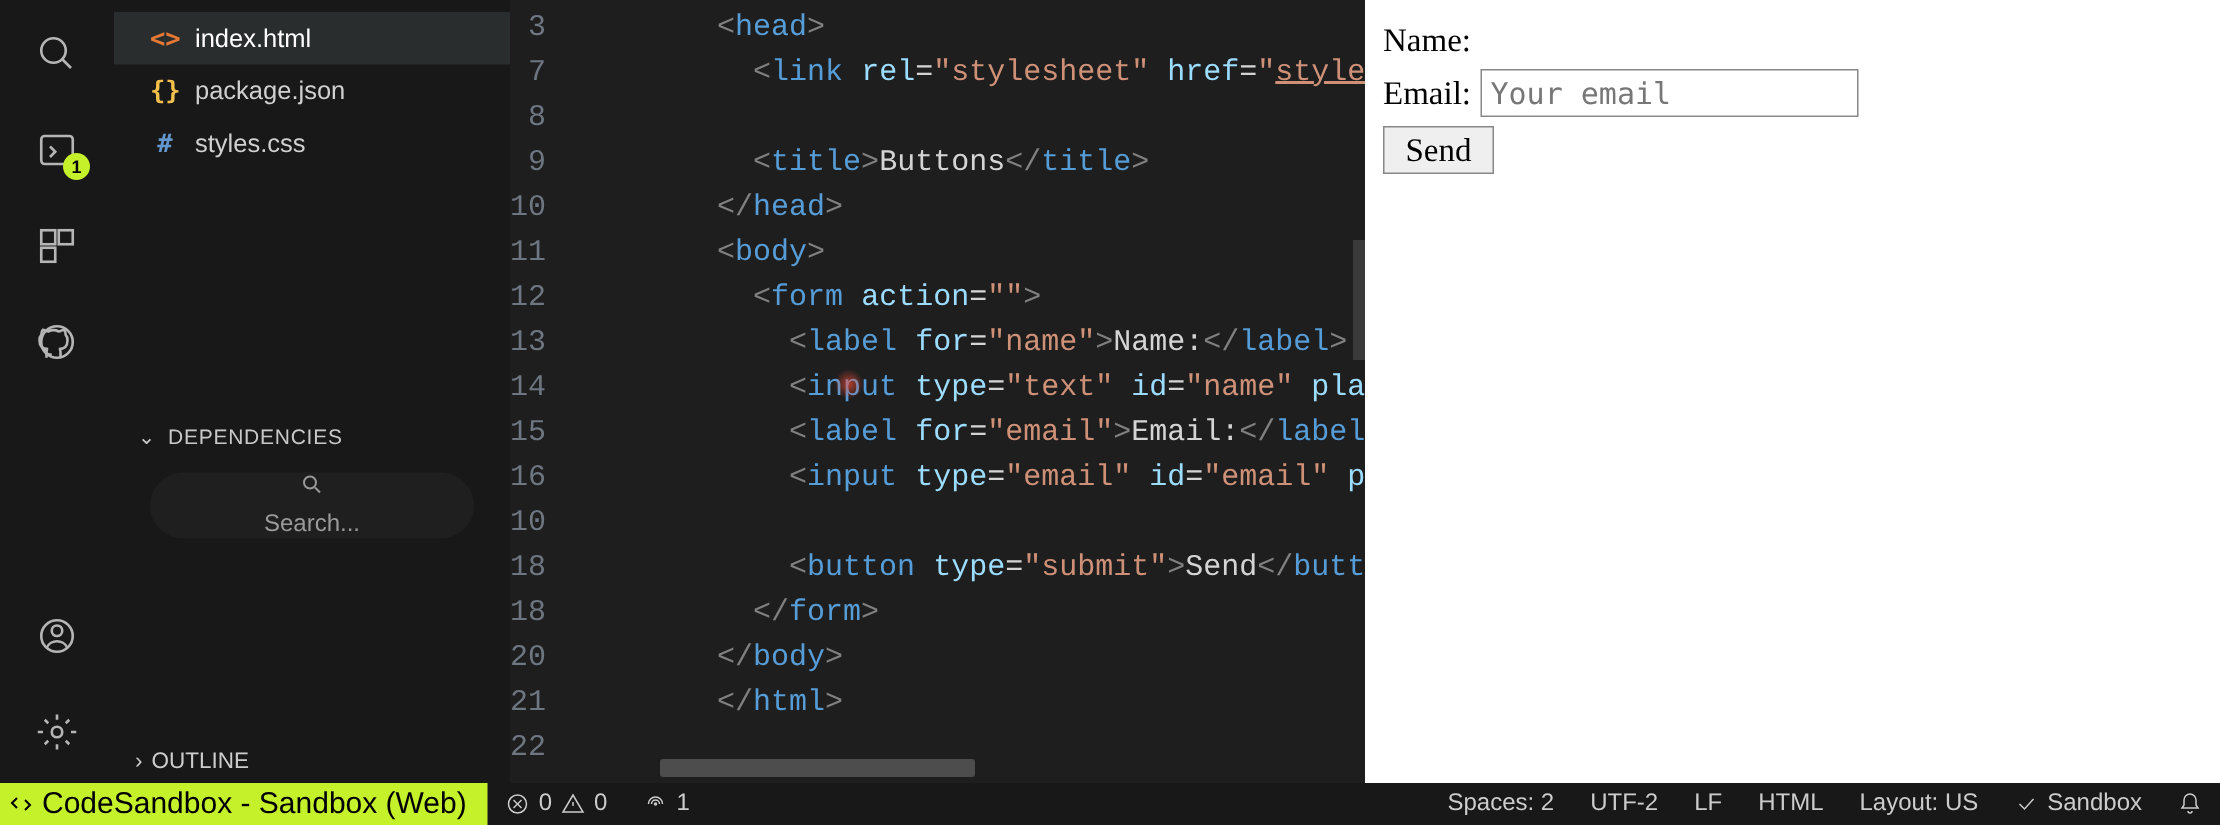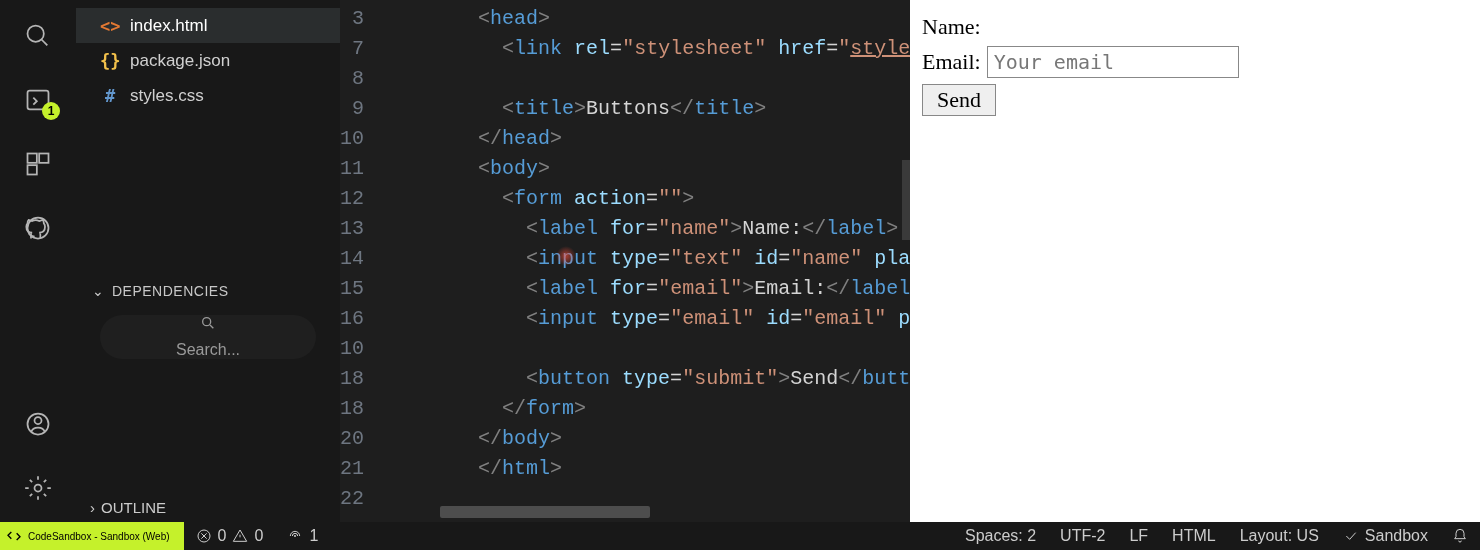--- a/index.html
+++ b/index.html
@@ -194,21 +194,21 @@
   font-size: 16px;
   color: #ccc;
 }
 .status-left {
   background: #c5f12b;
   color: #000;
   padding: 0 14px 0 6px;
   height: 100%;
   display: flex; align-items: center;
   gap: 6px;
-  font-size: 10px;
+  font-size: 20px;
 }
 .status-left svg { width: 16px; height: 16px; stroke:#000; fill:none; stroke-width:2; }
 .status-group {
   display: flex; align-items: center; gap: 6px;
   padding: 0 12px;
   height: 100%;
   cursor: pointer;
 }
 .status-group svg { width:16px; height:16px; stroke: currentColor; fill:none; stroke-width:1.5;}
 .status-bar .grow { flex: 1; }

